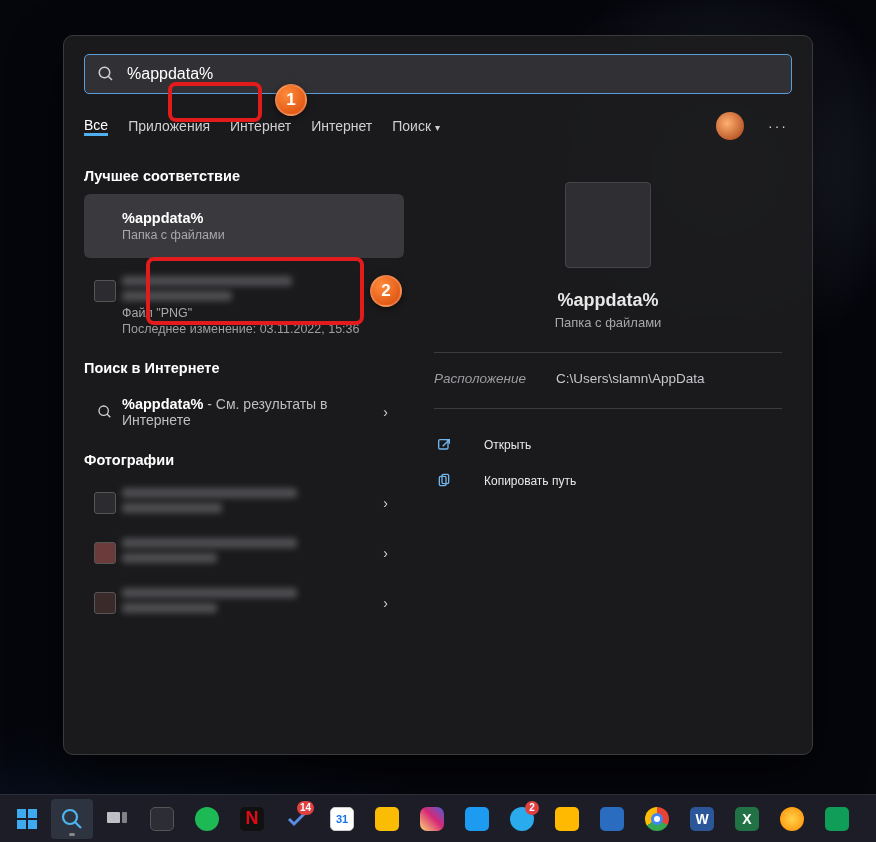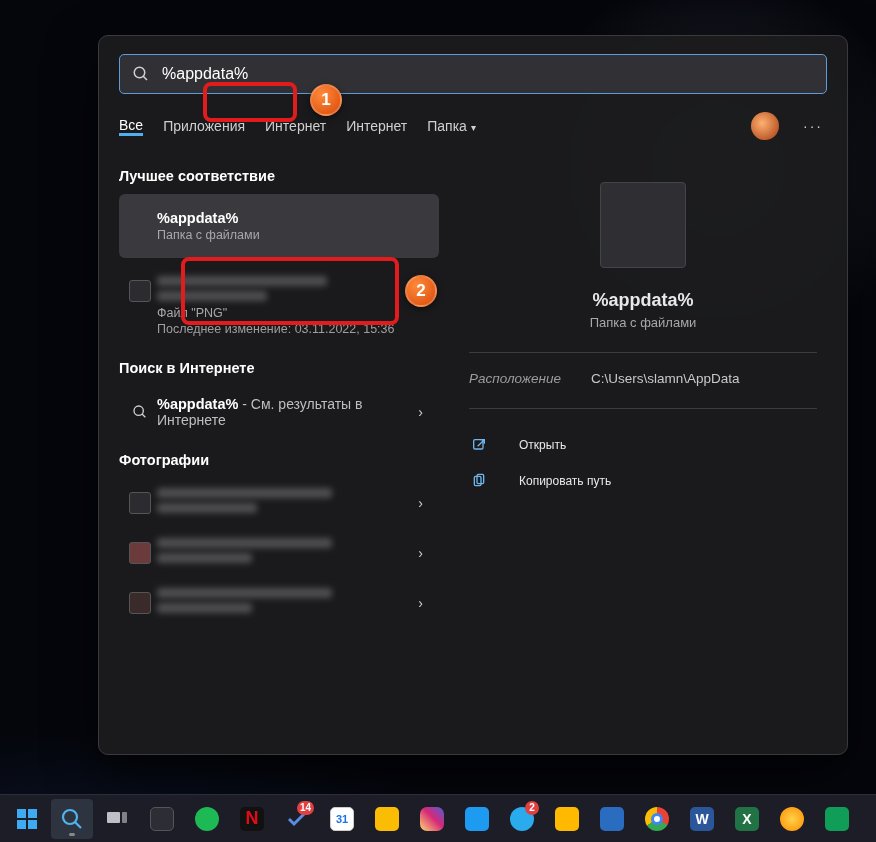--- a/index.html
+++ b/index.html
@@ -21,21 +21,21 @@
   }
   .search-window {
     position: absolute;
     left: 63px; top: 35px;
     width: 750px; height: 720px;
     background: rgba(28,28,30,.94);
     border: 1px solid #3a3a3c;
     border-radius: 10px;
     box-shadow: 0 18px 50px rgba(0,0,0,.7);
     padding: 18px 0 0 0;
-    display:flex; flex-direction:column;margin-left:35px;
+    display:flex; flex-direction:column;
   }
   .search-bar {
     margin: 0 20px;
     background: #313135;
     border: 1px solid #5a9dd8;
     border-radius: 5px;
     height: 40px;
     display:flex; align-items:center;
     padding: 0 12px;
     position: relative;
@@ -174,21 +174,21 @@
   </div>
 
   <div class="hl-red" style="left:104px; top:46px; width:94px; height:40px;"></div>
   <div class="callout" style="left:211px; top:48px;">1</div>
 
   <div class="tabs">
     <div class="tab active">Все</div>
     <div class="tab">Приложения</div>
     <div class="tab">Интернет</div>
     <div class="tab">Интернет</div>
-    <div class="tab"><span>Папка</span><span class="chev">▾</span></div>
+    <div class="tab"><span>Поиск</span><span class="chev">▾</span></div>
     <div class="tabs-spacer"></div>
     <div class="avatar"></div>
     <div class="more">···</div>
   </div>
 
   <div class="body">
     <div class="left">
 
       <div class="section-h">Лучшее соответствие</div>
 

